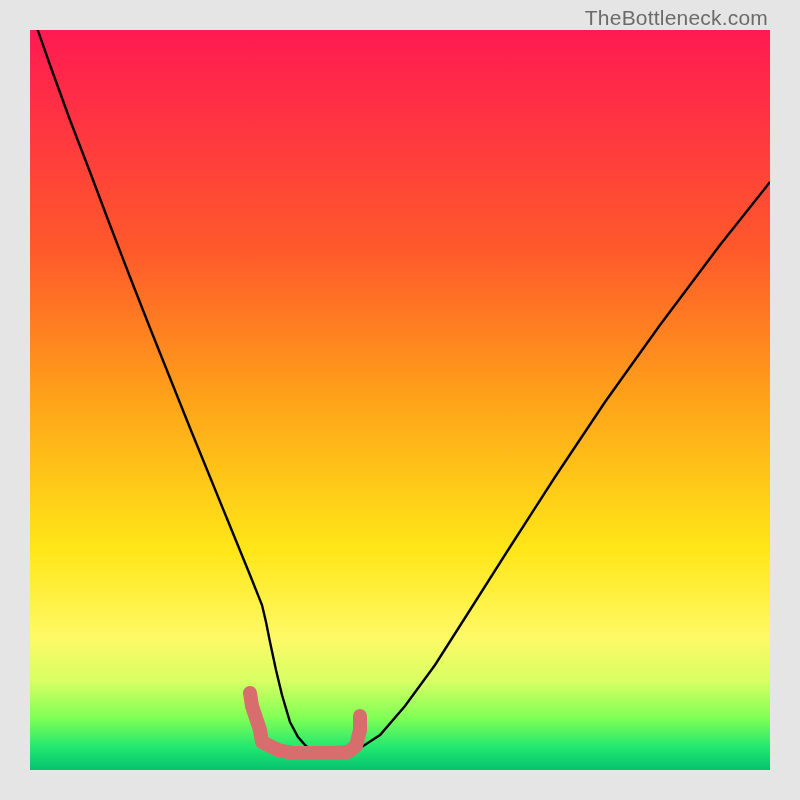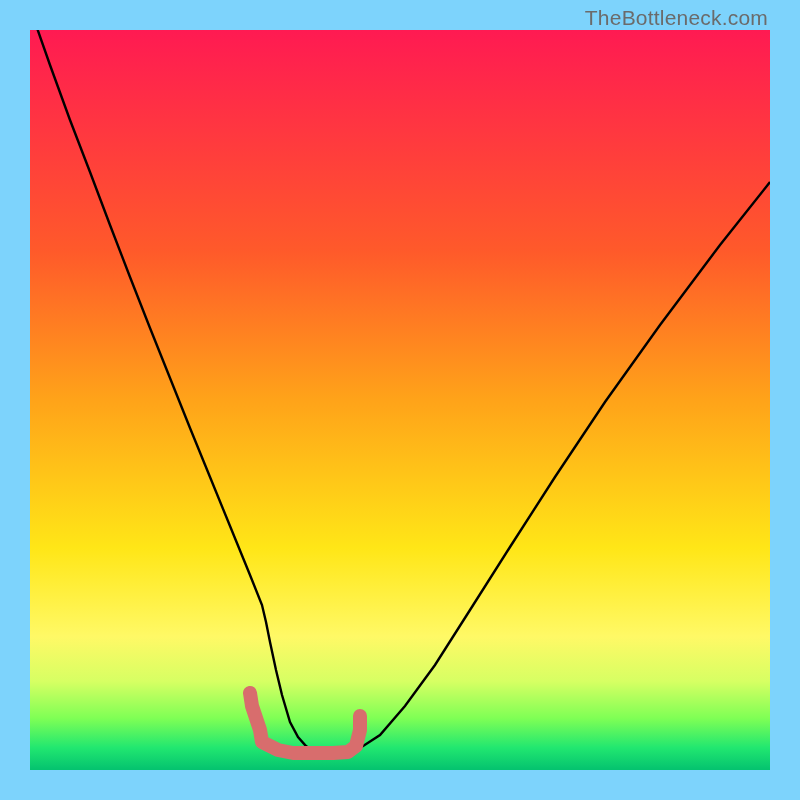--- a/index.html
+++ b/index.html
@@ -8,21 +8,21 @@
     width: 800px;
     height: 800px;
     background: #000;
     overflow: hidden;
     font-family: Arial, Helvetica, sans-serif;
   }
   .frame {
     position: relative;
     width: 800px;
     height: 800px;
-    background: #7dd3fc;
+    background: #e5e5e5;
   }
   .plot-area {
     position: absolute;
     left: 30px;
     top: 30px;
     width: 740px;
     height: 740px;
     overflow: hidden;
   }
   .watermark {

